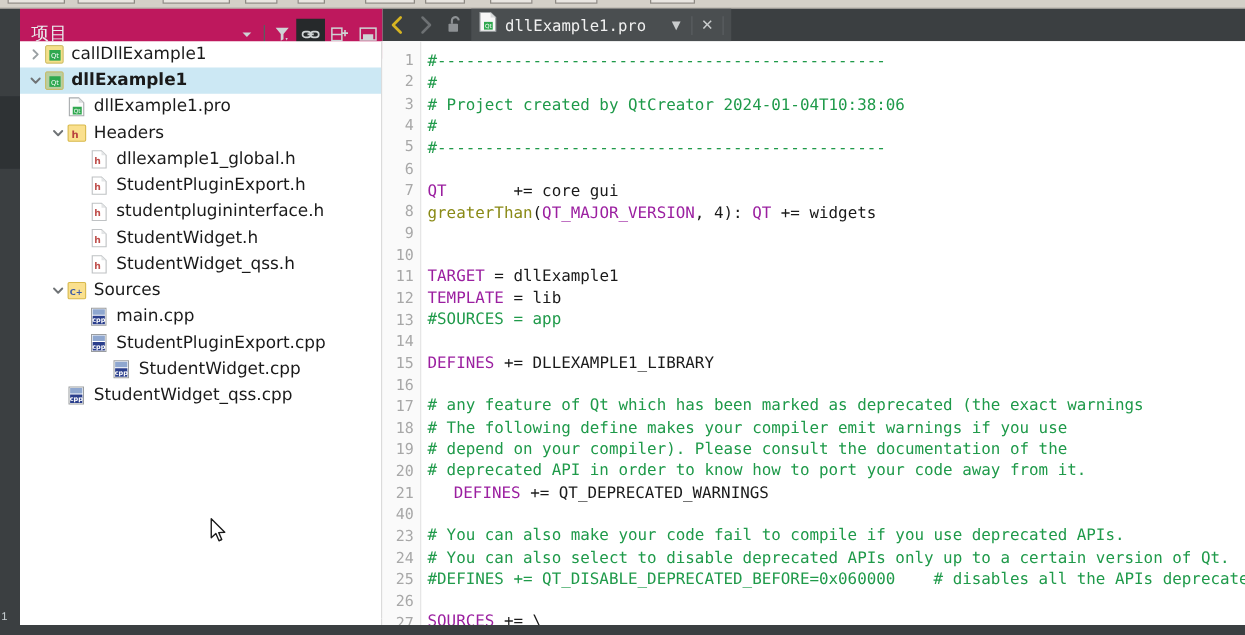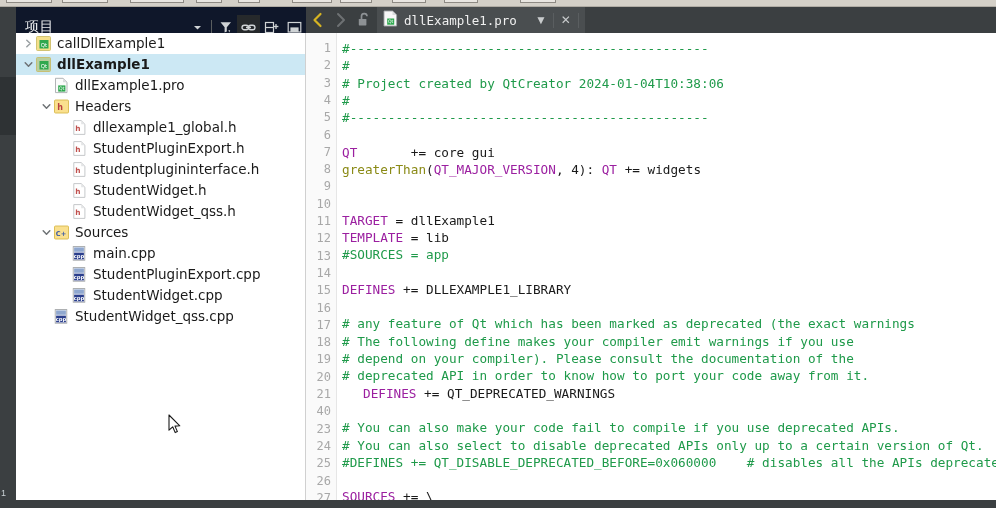--- a/index.html
+++ b/index.html
@@ -34,21 +34,21 @@
   .modebar .blk.b1 { top: 70px; height: 58px; }
   .modebar .tinytext {
     position: absolute; left: 1px; bottom: 10px;
     font-size: 9px; color: #c9d0d4;
     font-family: "Liberation Sans", sans-serif;
   }
 
   
   .panel-header {
     position: absolute; left: 16px; top: 7px; width: 290px; height: 40px;
-    background: #0f172a;
+    background: #be185d;
     display: flex; align-items: center;
   }
   .panel-title {
     color: #e8eaec; font-size: 14px; margin-left: 9px;
     font-family: "DejaVu Sans", sans-serif;
     letter-spacing: 0.5px;
   }
   .hdr-tools {
     margin-left: auto; display: flex; align-items: center; height: 26px;
   }
@@ -365,21 +365,21 @@
       <div class="tree-row" style="padding-left: 42px;">
         <span class="arrow"></span>
         <span class="ficon"><svg width="17" height="17" viewBox="0 0 17 17">
       <rect x="2.2" y="1.6" width="11.6" height="13.6" fill="#ffffff" stroke="#9a9da0" stroke-width="0.8"></rect>
       <rect x="3.1" y="2.4" width="9.8" height="4.4" fill="#8fa7cf"></rect>
       <rect x="3.1" y="7.6" width="9.8" height="6.8" fill="#2a3e8c"></rect>
       <text x="8" y="12.9" font-family="DejaVu Sans, sans-serif" font-size="5.2" font-weight="bold" fill="#ffffff" text-anchor="middle">cpp</text>
           </svg></span>
         <span class="tlabel">StudentPluginExport.cpp</span>
       </div>
-      <div class="tree-row" style="padding-left: 42px; align-items: center;">
+      <div class="tree-row" style="padding-left: 60px; align-items: center;">
         <span class="arrow"></span>
         <span class="ficon"><svg width="17" height="17" viewBox="0 0 17 17">
       <rect x="2.2" y="1.6" width="11.6" height="13.6" fill="#ffffff" stroke="#9a9da0" stroke-width="0.8"></rect>
       <rect x="3.1" y="2.4" width="9.8" height="4.4" fill="#8fa7cf"></rect>
       <rect x="3.1" y="7.6" width="9.8" height="6.8" fill="#2a3e8c"></rect>
       <text x="8" y="12.9" font-family="DejaVu Sans, sans-serif" font-size="5.2" font-weight="bold" fill="#ffffff" text-anchor="middle">cpp</text>
           </svg></span>
         <span class="tlabel">StudentWidget.cpp</span>
       </div>
       <div class="tree-row" style="padding-left: 24px;">

